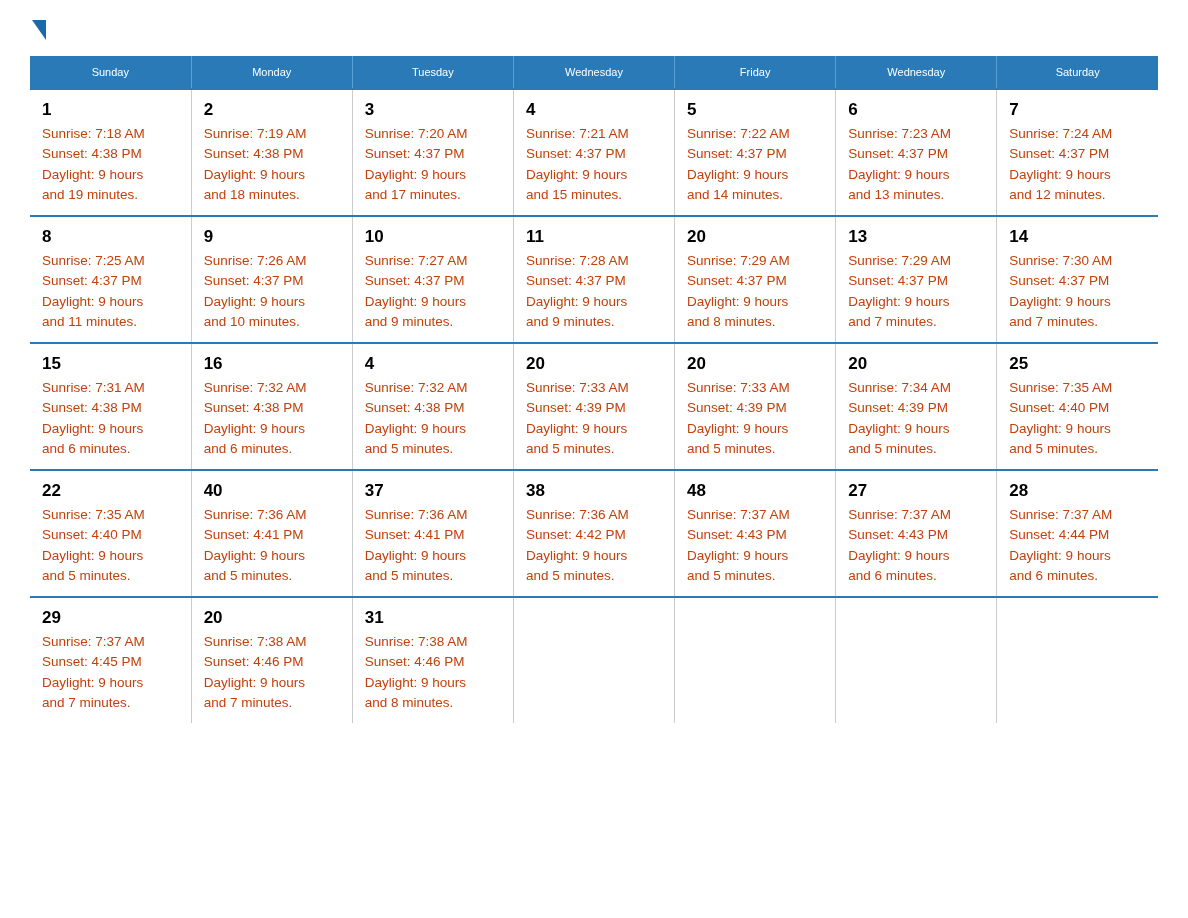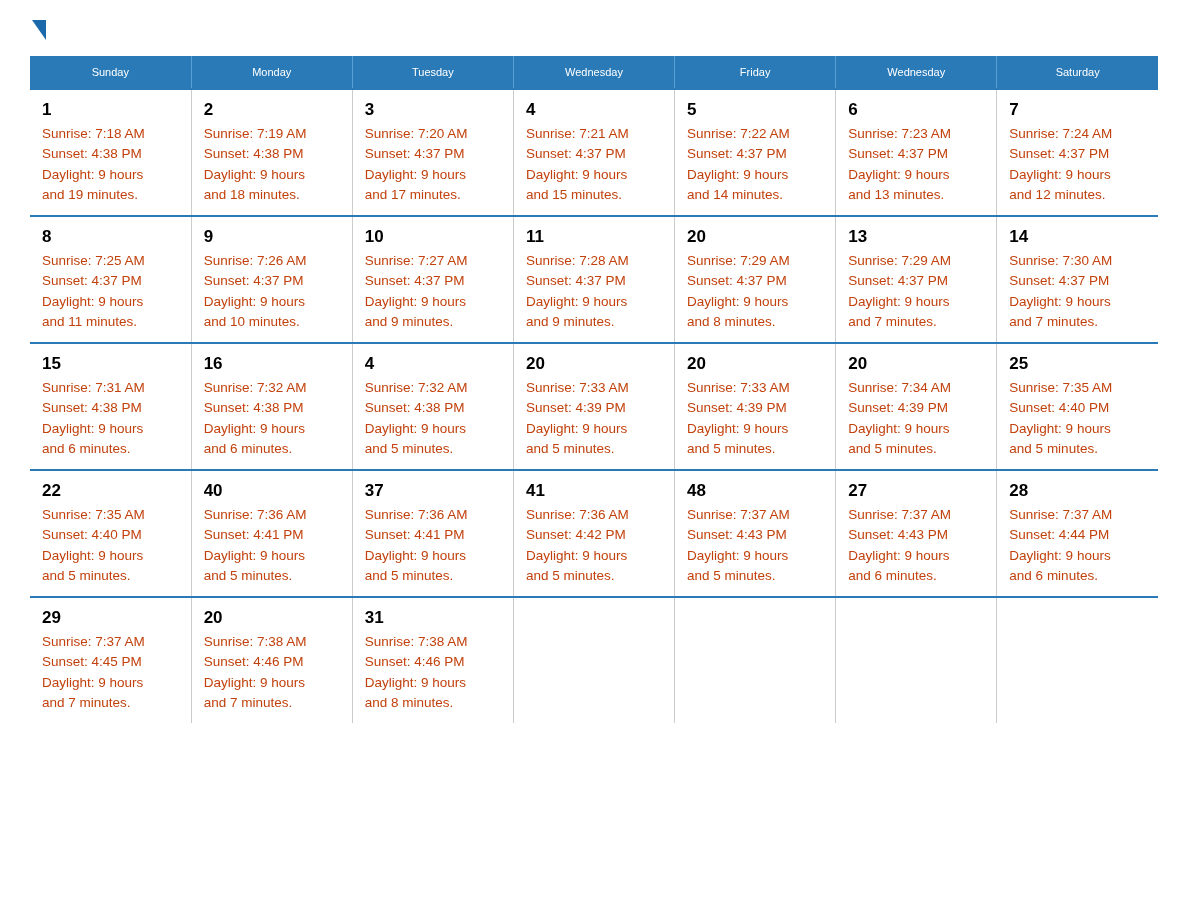--- a/index.html
+++ b/index.html
@@ -351,21 +351,21 @@
         <td>
         <span class="day-number">37</span>
         <div class="day-info">
           Sunrise: 7:36 AM<br>
           Sunset: 4:41 PM<br>
           Daylight: 9 hours<br>
           and 5 minutes.
         </div>
       </td>
         <td>
-        <span class="day-number">41</span>
+        <span class="day-number">38</span>
         <div class="day-info">
           Sunrise: 7:36 AM<br>
           Sunset: 4:42 PM<br>
           Daylight: 9 hours<br>
           and 5 minutes.
         </div>
       </td>
         <td>
         <span class="day-number">48</span>
         <div class="day-info">

